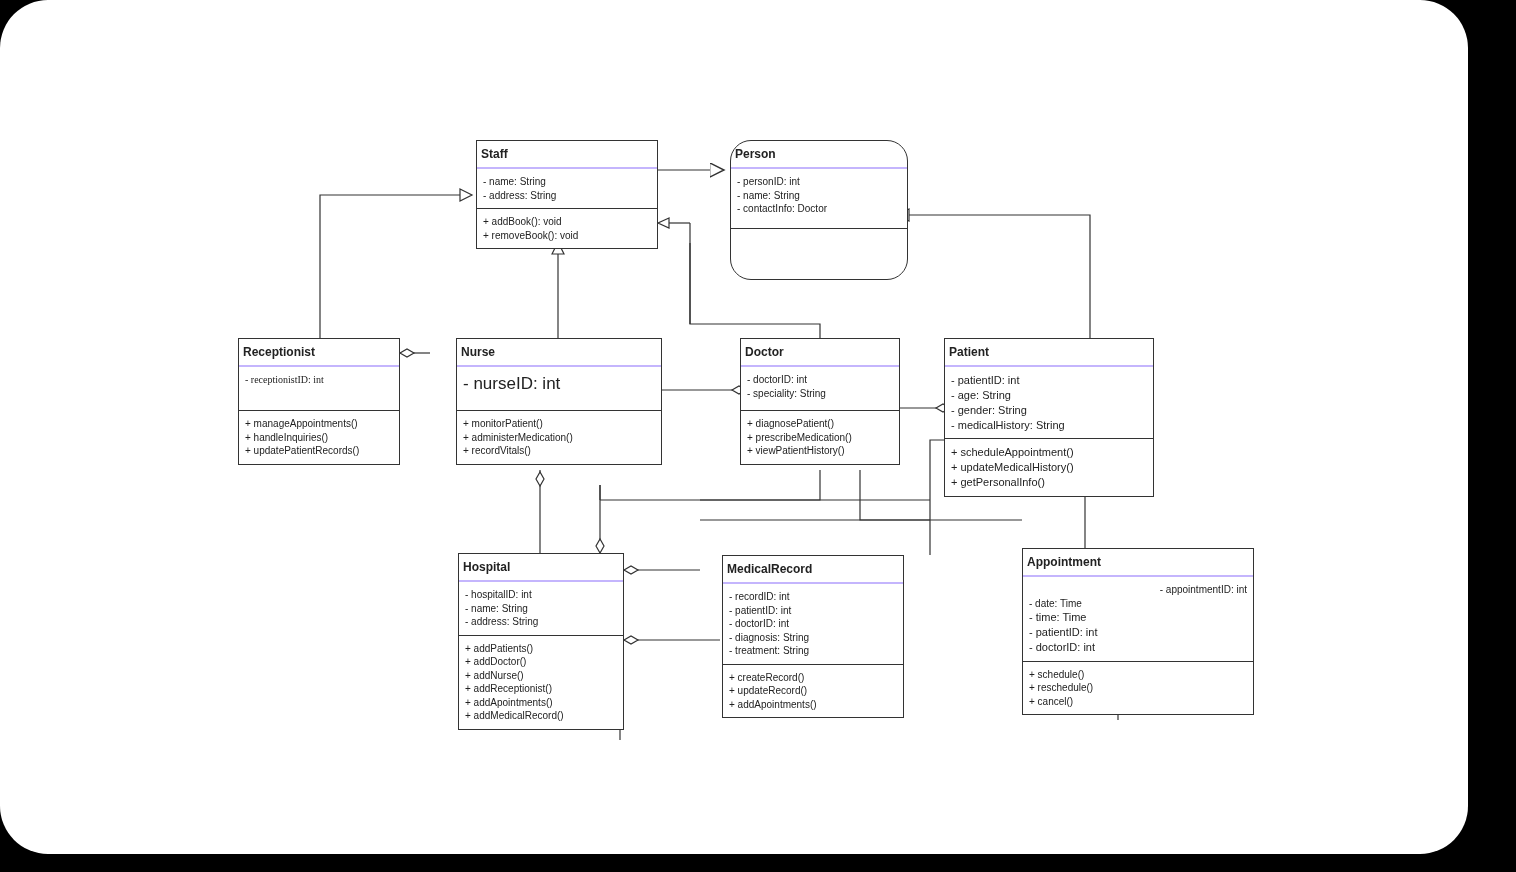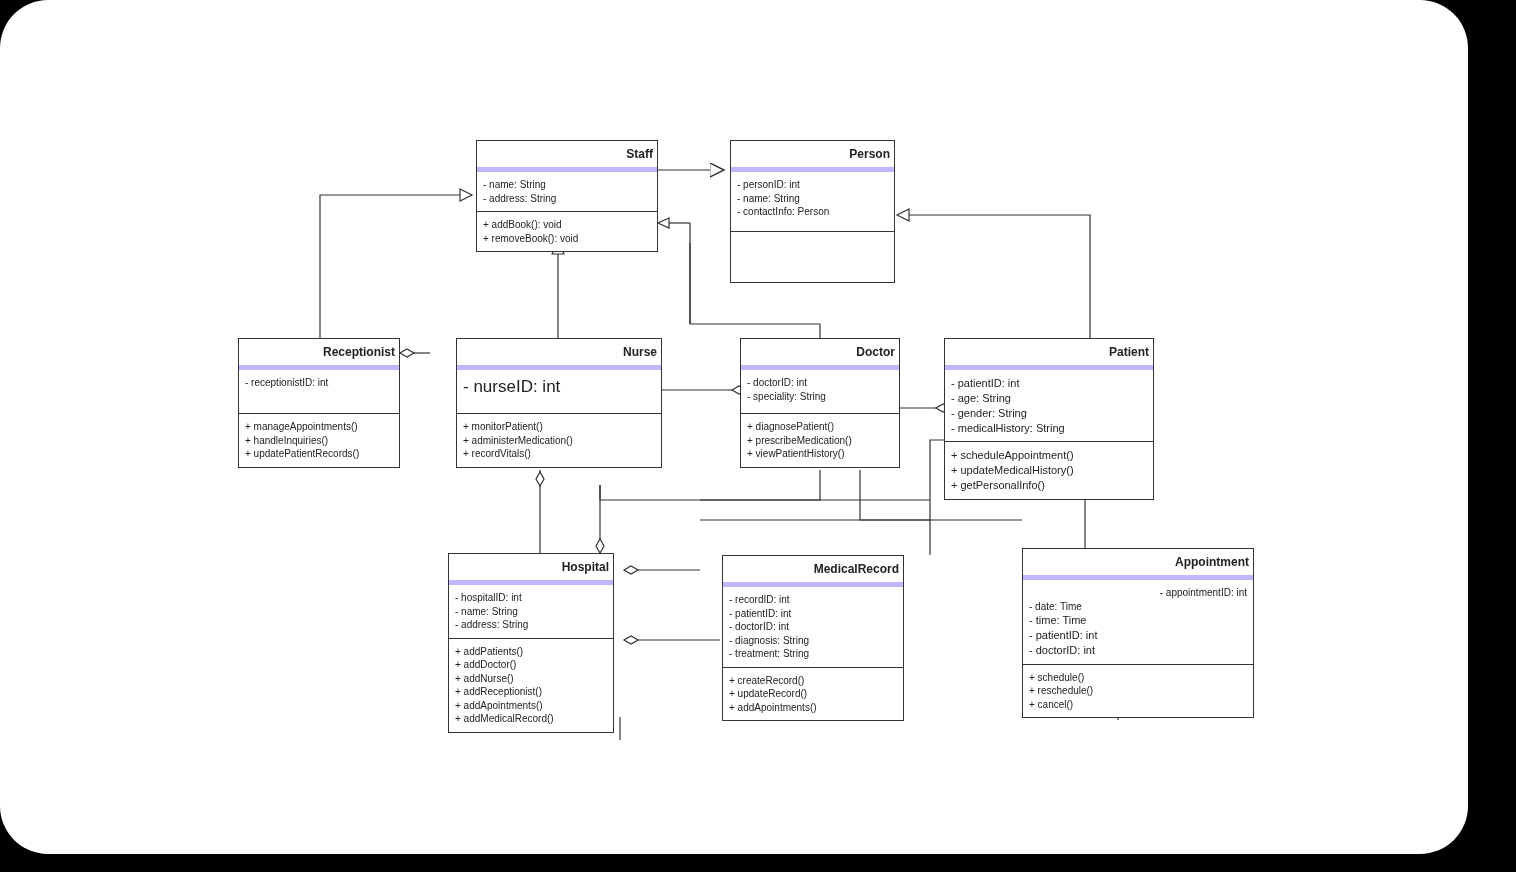--- a/index.html
+++ b/index.html
@@ -20,22 +20,22 @@
     height: 854px;
   }
   .uml-class {
     position: absolute;
     background: #fff;
     border: 1px solid #333;
     font-size: 10px;
     color: #222;
   }
   .uml-title {
-    border-bottom: 5px solid #c4b5fd;
-    text-align: right;
+    border-bottom: 2px solid #c4b5fd;
+    text-align: left;
     font-weight: bold;
     padding: 6px 4px;
     font-size: 12px;
   }
   .uml-attrs {
     border-bottom: 1px solid #333;
     padding: 6px 6px;
     min-height: 20px;
   }
   .uml-methods {
@@ -151,33 +151,33 @@
     <div class="uml-attrs">
       <div>- name: String</div>
       <div>- address: String</div>
     </div>
     <div class="uml-methods">
       <div>+ addBook(): void</div>
       <div>+ removeBook(): void</div>
     </div>
   </div>
 
-  <div class="uml-class" style="left:730px; top:140px; width:165px;">
+  <div class="uml-class" style="left:730px; top:140px; width:178px;border-radius:21px;">
     <div class="uml-title">Person</div>
     <div class="uml-attrs" style="min-height:60px;">
       <div>- personID: int</div>
       <div>- name: String</div>
-      <div>- contactInfo: Person</div>
+      <div>- contactInfo: Doctor</div>
     </div>
     <div class="uml-methods" style="min-height:50px;"></div>
   </div>
 
   <div class="uml-class" style="left:238px; top:338px; width:162px;">
     <div class="uml-title">Receptionist</div>
-    <div class="uml-attrs" style="min-height:44px;">
+    <div class="uml-attrs" style="min-height:44px;font-family:Liberation Serif, serif;">
       <div>- receptionistID: int</div>
     </div>
     <div class="uml-methods">
       <div>+ manageAppointments()</div>
       <div>+ handleInquiries()</div>
       <div>+ updatePatientRecords()</div>
     </div>
   </div>
 
   <div class="uml-class" style="left:456px; top:338px; width:206px;">
@@ -213,21 +213,21 @@
       <div>- gender: String</div>
       <div>- medicalHistory: String</div>
     </div>
     <div class="uml-methods" style="font-size:11px;">
       <div>+ scheduleAppointment()</div>
       <div>+ updateMedicalHistory()</div>
       <div>+ getPersonalInfo()</div>
     </div>
   </div>
 
-  <div class="uml-class" style="left:448px; top:553px; width:166px;">
+  <div class="uml-class" style="left:458px; top:553px; width:166px;">
     <div class="uml-title">Hospital</div>
     <div class="uml-attrs">
       <div>- hospitalID: int</div>
       <div>- name: String</div>
       <div>- address: String</div>
     </div>
     <div class="uml-methods">
       <div>+ addPatients()</div>
       <div>+ addDoctor()</div>
       <div>+ addNurse()</div>

